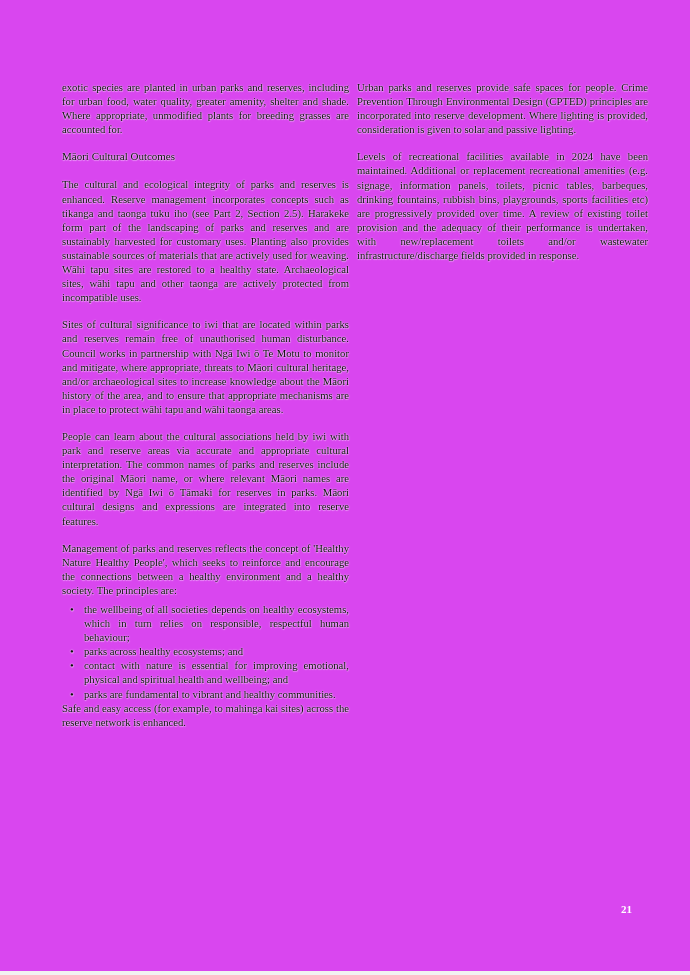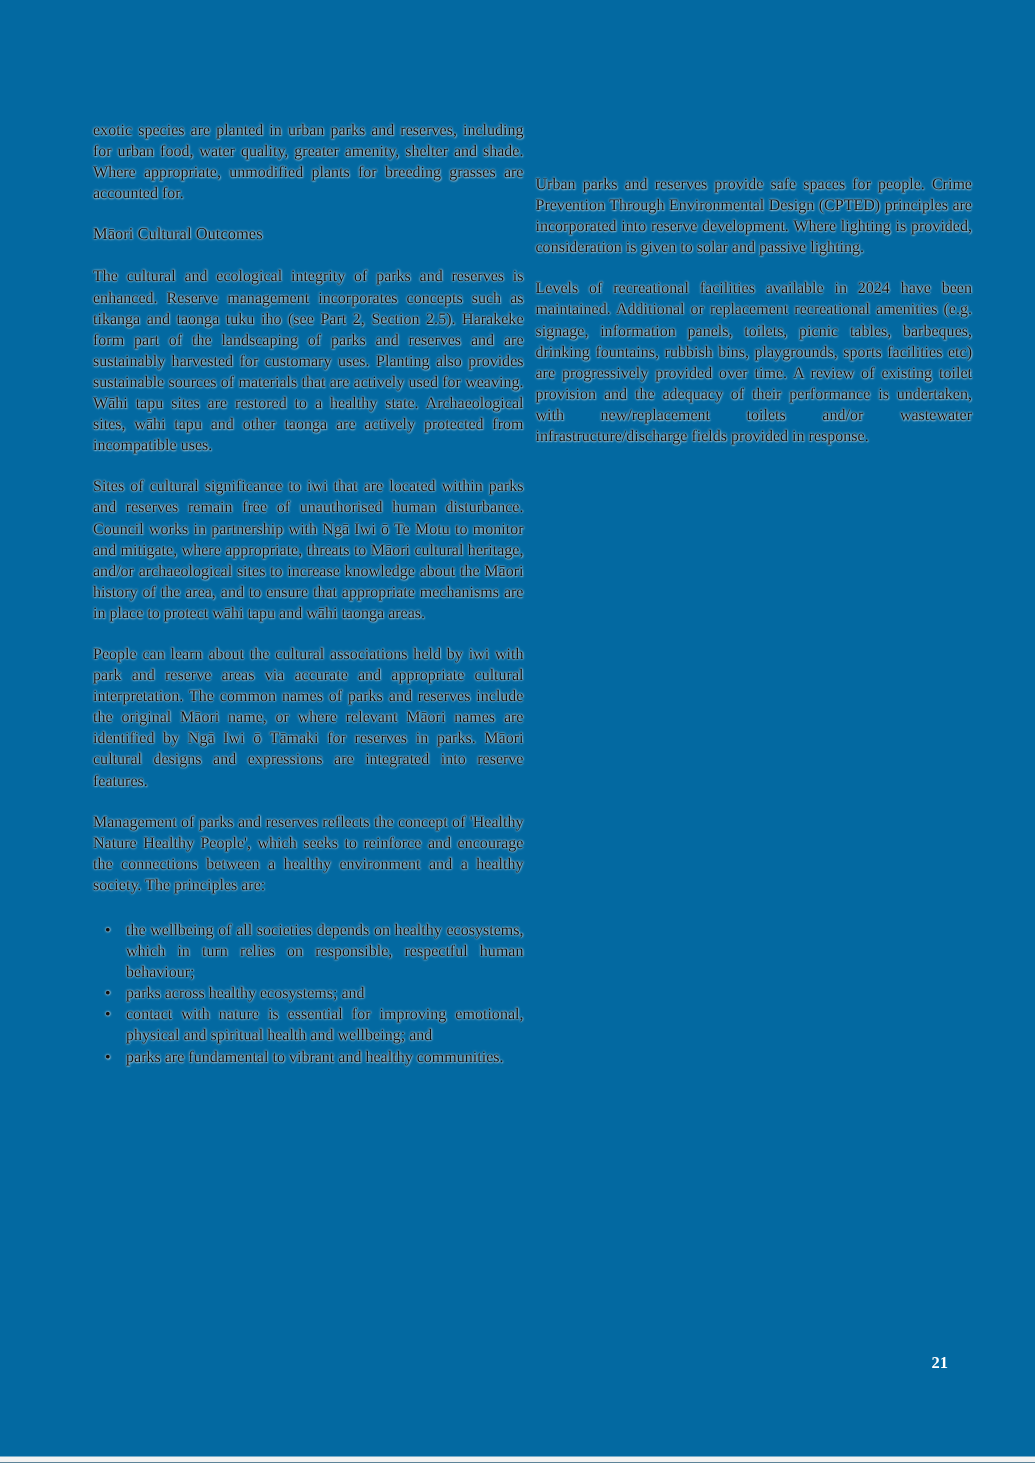--- a/index.html
+++ b/index.html
@@ -4,41 +4,41 @@
 <style>
   html, body {
     margin: 0;
     padding: 0;
     background: #7f7f7f;
   }
   .scan-page {
     position: relative;
     width: 690px;
     height: 975px;
-    background: #0369a1;
+    background: #d946ef;
     overflow: hidden;
     font-family: "Liberation Serif", "DejaVu Serif", serif;
   }
   .column {
     position: absolute;
     top: 80px;
     color: #0d0d0d;
     font-size: 10.7px;
     line-height: 14.1px;
     text-align: justify;
     filter: blur(0.35px);
   }
   .column, .column * {
     text-shadow:
       0 0 2px rgba(255,255,255,0.75),
       0 0 1px rgba(255,255,255,0.55),
       0.5px 0.5px 1px rgba(255,255,255,0.4);
   }
   .col-left  { left: 62px;  width: 287px; }
-  .col-right { left: 357px; width: 291px; margin-top: 36px; }
+  .col-right { left: 357px; width: 291px; }
   .para { margin: 0 0 13px 0; }
   .heading {
     font-weight: normal;
     font-size: 11px;
     margin: 2px 0 14px 0;
     text-align: left;
   }
   ul.bullet-list {
     list-style: none;
     margin: 0 0 0 0;
@@ -87,29 +87,30 @@
     <h3 class="heading">Māori Cultural Outcomes</h3>
 
     <p class="para">The cultural and ecological integrity of parks and reserves is enhanced. Reserve management incorporates concepts such as tikanga and taonga tuku iho (see Part 2, Section 2.5). Harakeke form part of the landscaping of parks and reserves and are sustainably harvested for customary uses. Planting also provides sustainable sources of materials that are actively used for weaving. Wāhi tapu sites are restored to a healthy state. Archaeological sites, wāhi tapu and other taonga are actively protected from incompatible uses.</p>
 
     <p class="para">Sites of cultural significance to iwi that are located within parks and reserves remain free of unauthorised human disturbance. Council works in partnership with Ngā Iwi ō Te Motu to monitor and mitigate, where appropriate, threats to Māori cultural heritage, and/or archaeological sites to increase knowledge about the Māori history of the area, and to ensure that appropriate mechanisms are in place to protect wāhi tapu and wāhi taonga areas.</p>
 
     <p class="para">People can learn about the cultural associations held by iwi with park and reserve areas via accurate and appropriate cultural interpretation. The common names of parks and reserves include the original Māori name, or where relevant Māori names are identified by Ngā Iwi ō Tāmaki for reserves in parks. Māori cultural designs and expressions are integrated into reserve features.</p>
 
 
 
-    <p class="para" style="margin-bottom:16px;">Management of parks and reserves reflects the concept of 'Healthy Nature Healthy People', which seeks to reinforce and encourage the connections between a healthy environment and a healthy society. The principles are:</p>
+    <p class="para" style="margin-bottom:5px;">Management of parks and reserves reflects the concept of 'Healthy Nature Healthy People', which seeks to reinforce and encourage the connections between a healthy environment and a healthy society. The principles are:</p>
 
     <ul class="bullet-list">
       <li>the wellbeing of all societies depends on healthy ecosystems, which in turn relies on responsible, respectful human behaviour;</li>
       <li>parks across healthy ecosystems; and</li>
       <li>contact with nature is essential for improving emotional, physical and spiritual health and wellbeing; and</li>
       <li>parks are fundamental to vibrant and healthy communities.</li>
     </ul>
 
+    <p class="closing-line">Safe and easy access (for example, to mahinga kai sites) across the reserve network is enhanced.</p>
   </div>
 
   <div class="column col-right">
     <p class="para">Urban parks and reserves provide safe spaces for people. Crime Prevention Through Environmental Design (CPTED) principles are incorporated into reserve development. Where lighting is provided, consideration is given to solar and passive lighting.</p>
 
     <p class="para">Levels of recreational facilities available in 2024 have been maintained. Additional or replacement recreational amenities (e.g. signage, information panels, toilets, picnic tables, barbeques, drinking fountains, rubbish bins, playgrounds, sports facilities etc) are progressively provided over time. A review of existing toilet provision and the adequacy of their performance is undertaken, with new/replacement toilets and/or wastewater infrastructure/discharge fields provided in response.</p>
   </div>
 
   <div class="page-number">21</div>
 

